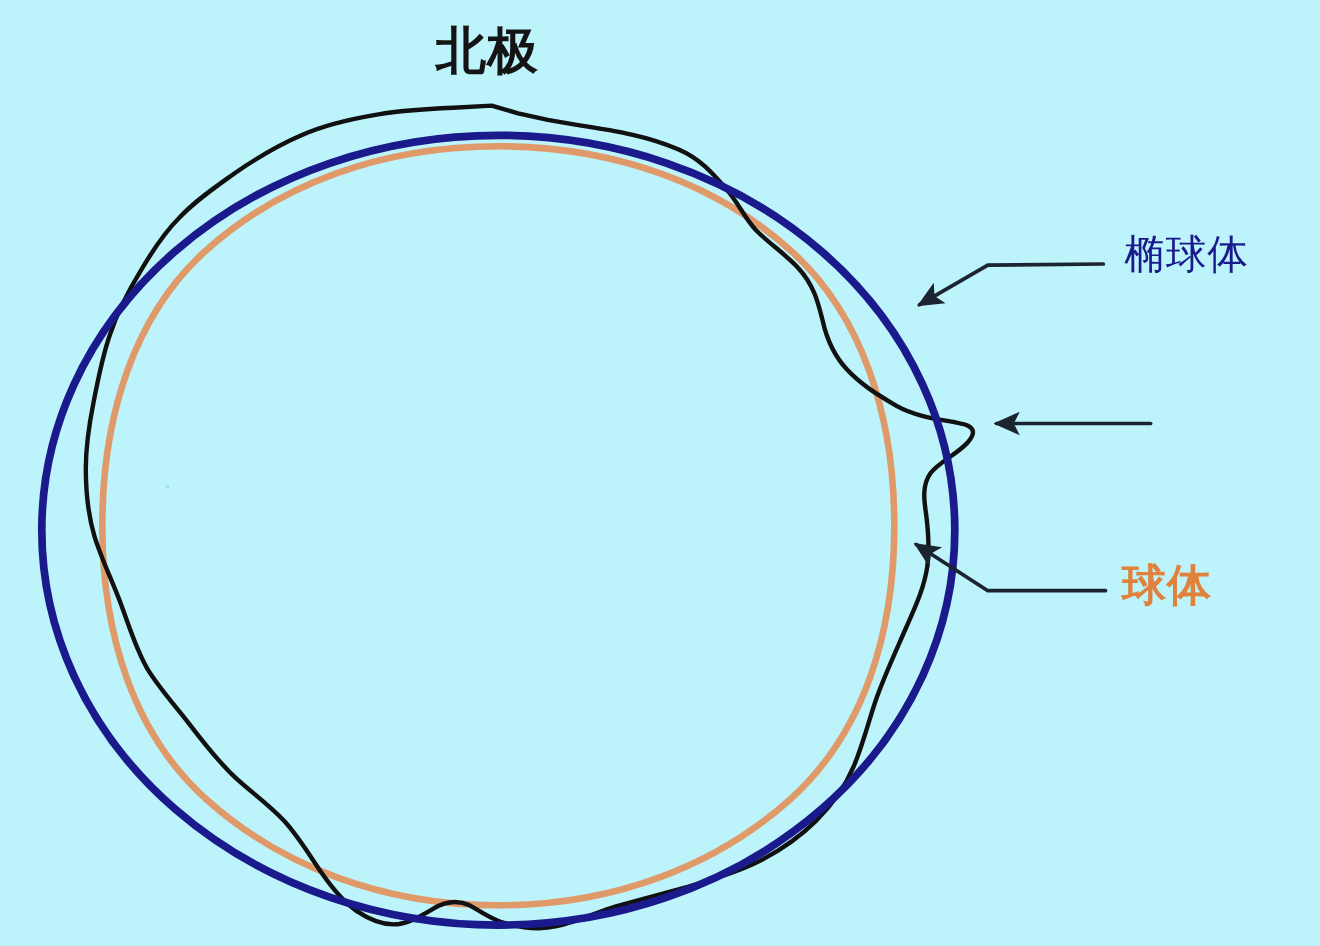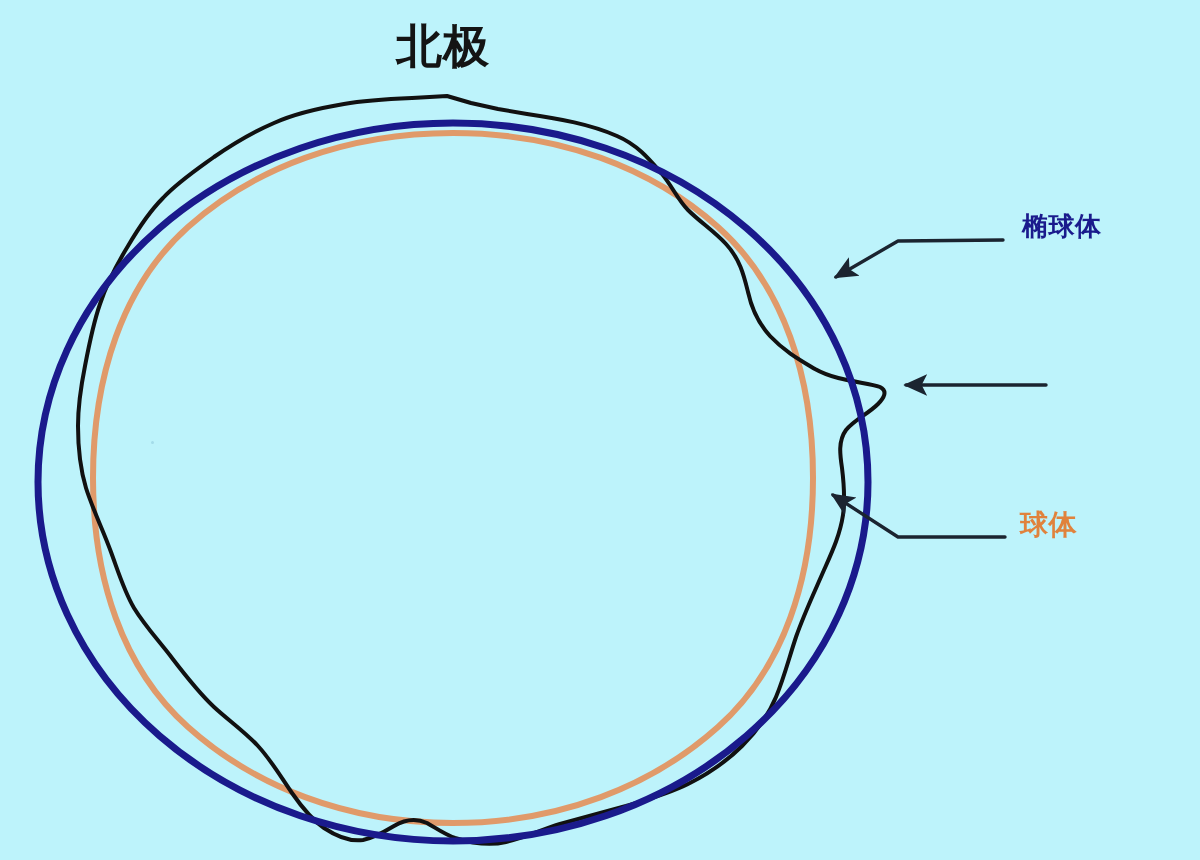--- a/index.html
+++ b/index.html
@@ -38,39 +38,39 @@
     left: 396px;
     top: 22px;
     font-size: 46px;
     color: #141414;
     font-weight: 600;
     font-family: "DejaVu Serif", serif;
   }
   #label-ellipsoid {
     left: 1022px;
     top: 212px;
-    font-size: 26px;
+    font-size: 37px;
     color: #1a1a8c;
-    font-weight: 700;
+    font-weight: 400;
     font-family: "DejaVu Serif", serif;
   }
   #label-trueshape {
     left: 1056px;
     top: 338px;
     font-size: 40px;
     color: #111111;
     font-weight: 600;
     font-family: "DejaVu Serif", serif;
     text-align: left;
   }
   #label-trueshape .ln { display: block; }
   #label-sphere {
     left: 1020px;
     top: 510px;
-    font-size: 28px;
+    font-size: 40px;
     color: #e0823c;
     font-weight: 700;
     font-family: "DejaVu Serif", serif;
   }
   .speck {
     position: absolute;
     width: 3px;
     height: 3px;
     background: #9fd7e6;
     border-radius: 50%;

